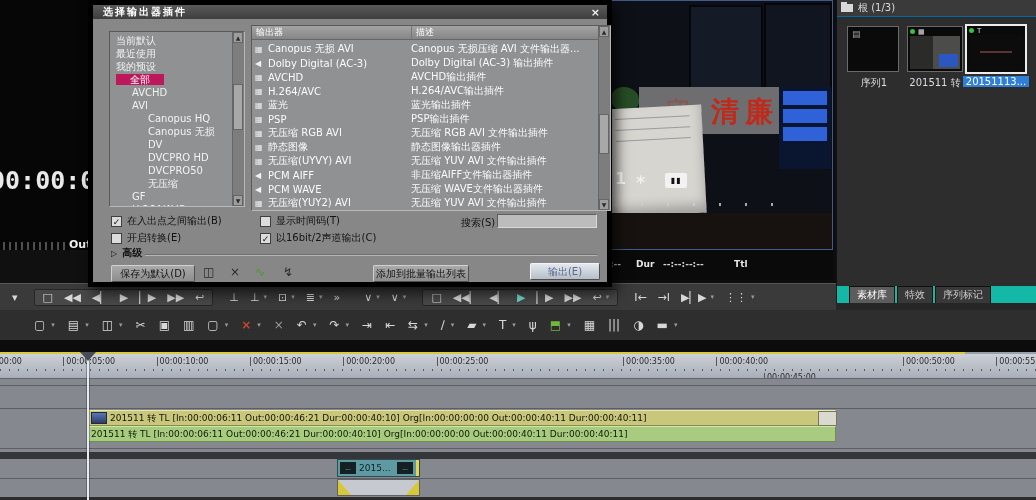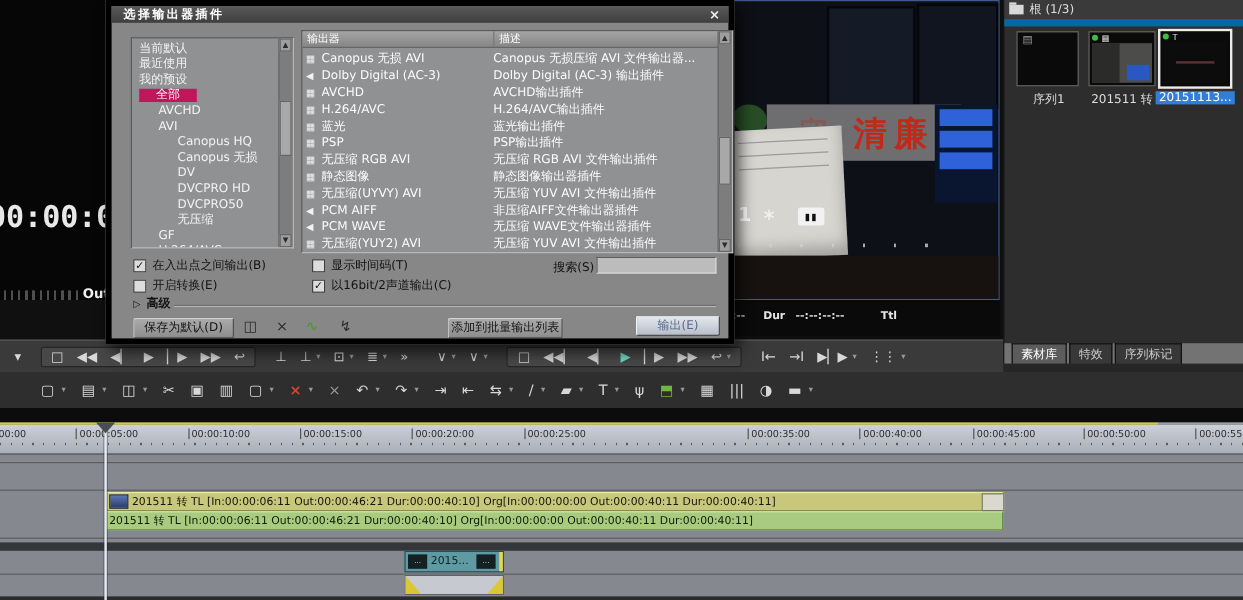--- a/index.html
+++ b/index.html
@@ -31,36 +31,36 @@
   .marker-strip{position:absolute;left:6px;top:202px;width:160px;height:3px;
     background:repeating-linear-gradient(90deg,#cfcfcf 0 2px,transparent 2px 26px);opacity:.8;}
   .rec-info{position:absolute;left:3px;top:250px;width:225px;height:30px;background:#0a0a0a;font-size:9px;font-weight:bold;color:#e6e6e6;}
   .rec-info .cur{position:absolute;left:2px;top:9px;color:#bdbdbd;}
   .rec-info .durl{position:absolute;left:28px;top:9px;}
   .rec-info .durv{position:absolute;left:55px;top:9px;color:#d4d4d4;}
   .rec-info .ttll{position:absolute;left:126px;top:9px;}
   .rec-info .ttlv{position:absolute;left:146px;top:9px;color:#d09040;margin-top:41px;}
   
   #bin{position:absolute;left:836px;top:0;width:200px;height:303px;background:#2d2d2d;border-left:1px solid #111;box-sizing:border-box;}
-  .bin-header{height:16px;background:#3a3a3a;border-bottom:6px solid #0369a1;color:#ddd;font-size:10px;display:flex;align-items:center;gap:5px;padding-left:4px;}
+  .bin-header{height:16px;background:#3a3a3a;border-bottom:1px solid #0369a1;color:#ddd;font-size:10px;display:flex;align-items:center;gap:5px;padding-left:4px;}
   .folder-ico{width:12px;height:8px;background:#d8d8d8;position:relative;flex:none;}
   .folder-ico::before{content:"";position:absolute;left:0;top:-2px;width:6px;height:2px;background:#d8d8d8;}
   .card{position:absolute;background:#0a0a0a;border:1px solid #6a6a6a;box-sizing:border-box;}
   .card.sel{border:2px solid #ececec;}
   .badge-dot{position:absolute;top:2px;left:2px;width:5px;height:5px;background:#3ac03a;border-radius:50%;}
   .badge-ico{position:absolute;top:1px;left:10px;color:#ddd;font-size:7px;}
   .seq-ico{position:absolute;top:2px;left:4px;color:#9a9a9a;font-size:9px;}
   .thumb-scene{position:absolute;left:2px;top:9px;right:2px;bottom:2px;background:#4c4c4a;}
   .thumb-scene .dk{position:absolute;left:0;top:0;width:45%;height:100%;background:#2b2b29;}
   .thumb-scene .bl{position:absolute;right:2px;bottom:2px;width:38%;height:40%;background:#2b57c0;}
   .thumb-dark{position:absolute;left:2px;top:9px;right:2px;bottom:2px;background:#0c0c0c;}
   .thumb-dark i{position:absolute;left:20%;top:45%;width:60%;height:2px;background:#5a3434;}
   .card-label{position:absolute;top:76px;font-size:10px;color:#ddd;text-align:center;white-space:nowrap;overflow:hidden;}
   .card-label.sel{background:#2f7fd6;color:#fff;}
-  #bin-tabs{position:absolute;left:0;top:286px;width:200px;height:27px;background:#737373;display:flex;gap:2px;padding-left:6px;box-sizing:border-box;}
+  #bin-tabs{position:absolute;left:0;top:286px;width:200px;height:27px;background:#14b8a6;display:flex;gap:2px;padding-left:12px;box-sizing:border-box;}
   .tab{font-size:10px;color:#ccc;background:#383838;padding:1px 7px 0 7px;border:1px solid #101010;border-bottom:none;white-space:nowrap;}
   .tab.active{background:#5c5c5c;color:#fff;}
   #right-under{position:absolute;left:836px;top:303px;width:200px;height:49px;background:#262626;}
   
   #tb1{position:absolute;left:0;top:283px;width:836px;height:27px;background:#3a3a3a;border-top:1px solid #565656;display:flex;align-items:center;gap:8px;padding-left:4px;box-sizing:border-box;}
   #tb2{position:absolute;left:0;top:310px;width:1036px;height:30px;background:#2e2e2e;display:flex;align-items:center;padding-left:26px;box-sizing:border-box;}
   .tb-group{display:flex;align-items:center;gap:11px;padding:2px 8px;}
   .tb-group.raised{background:#484848;border:1px solid #262626;border-radius:2px;}
   .tb-btn{color:#d8d8d8;font-size:11px;line-height:1;white-space:nowrap;}
   .tb-btn.teal{color:#6fd8c8;}
@@ -303,21 +303,21 @@
   <div id="ruler">
       <span class="tick" style="left: -30px;">00:00:00:00</span>
       <span class="tick" style="left: 63.3px;">00:00:05:00</span>
       <span class="tick" style="left: 156.6px;">00:00:10:00</span>
       <span class="tick" style="left: 249.9px;">00:00:15:00</span>
       <span class="tick" style="left: 343.2px;">00:00:20:00</span>
       <span class="tick" style="left: 436.5px;">00:00:25:00</span>
       <span class="tick" style="left: 529.8px; margin-top: 48px;">00:00:30:00</span>
       <span class="tick" style="left: 623.1px;">00:00:35:00</span>
       <span class="tick" style="left: 716.4px;">00:00:40:00</span>
-      <span class="tick" style="left: 811px;">00:00:45:00</span>
+      <span class="tick" style="left: 764px; margin-top: 16px;">00:00:45:00</span>
       <span class="tick" style="left: 903px;">00:00:50:00</span>
       <span class="tick" style="left: 996.3px;">00:00:55:00</span>
     </div>
   <div id="ph-tri"></div>
   <div id="ph-line"></div>
 
   <div id="tracks">
     <div class="sep" style="top:6px;"></div>
     <div class="sep" style="top:29px;"></div>
     <div class="sep" style="top:69px;"></div>

